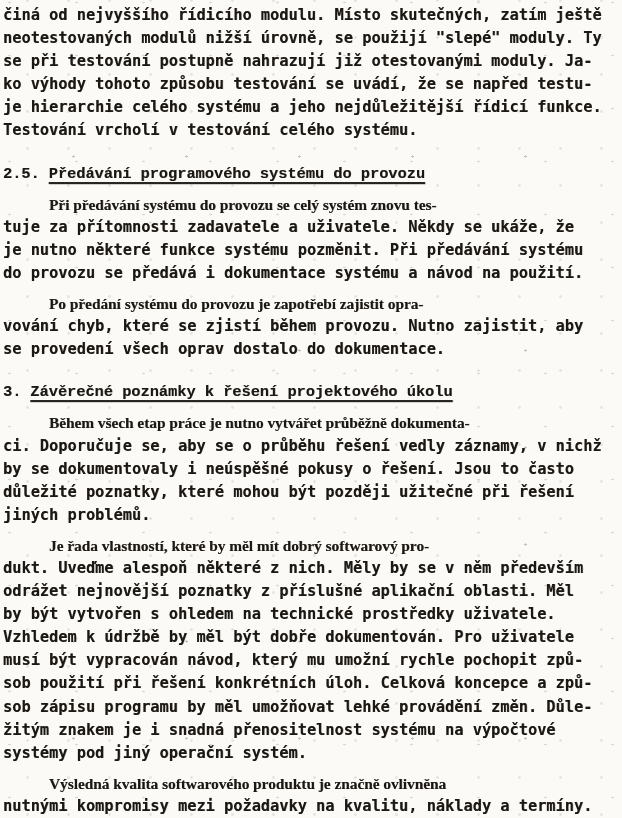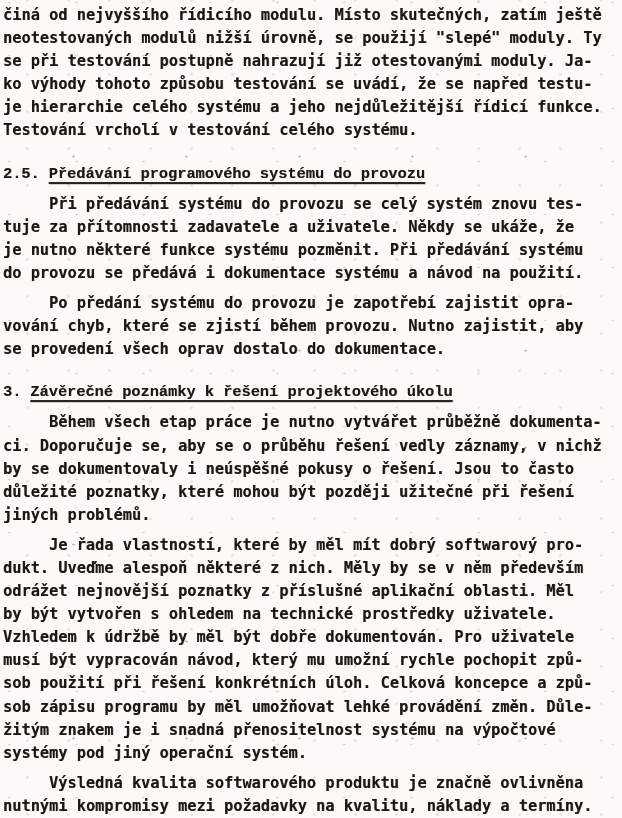--- a/index.html
+++ b/index.html
@@ -24,21 +24,21 @@
     padding: 4px 2px 0 3px;
     font-size: 15.3px;
     line-height: 23.1px;
     font-weight: 700;
     color: var(--ink, #1b1712);
     white-space: pre;
     text-shadow: 0.4px 0.4px 0.4px rgba(25,18,10,0.45);
   }
   .para { margin: 7px 0 0 0; }
   .content > :first-child { margin-top: 0; }
-  .para.indent .line:first-child { padding-left: 46px; }
+  .para.indent .line:first-child { padding-left: 46px; font-family: Liberation Serif, serif; }
   .heading { margin: 20px 0 7px 0; font-family: Liberation Mono, monospace; }
   .hnum { margin-right: 9px; }
   .htitle {
     text-decoration: underline;
     text-decoration-thickness: 1.6px;
     text-underline-offset: 4px;
     text-decoration-color: rgba(27,23,18,0.9);
   }
   .line { min-height: 23.1px; }
 </style>

